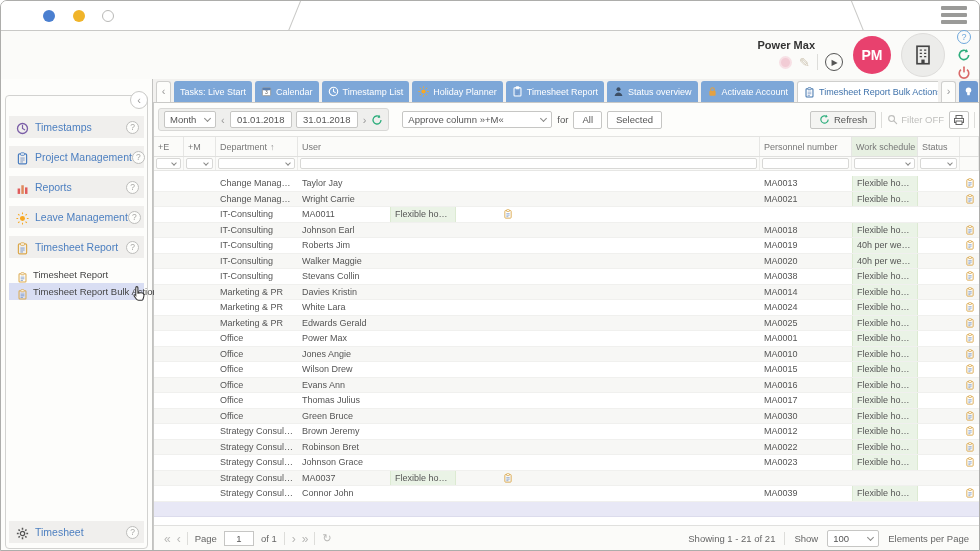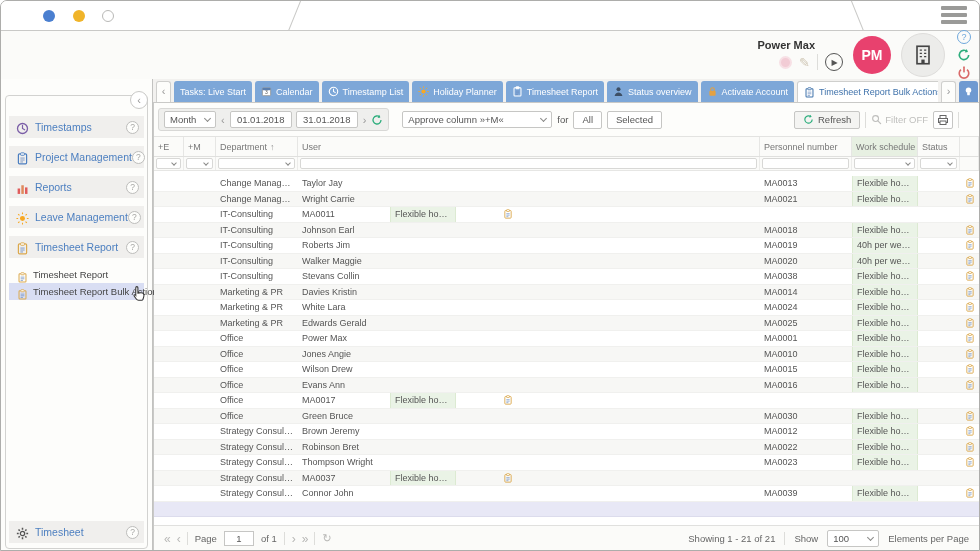--- a/index.html
+++ b/index.html
@@ -84,21 +84,21 @@
          display: flex; align-items: center; padding: 0 6px; white-space: nowrap; cursor: pointer; }
   .tab .ticon { width: 11px; height: 11px; margin-right: 4px; }
   .tab .ticon svg { width: 11px; height: 11px; }
   .tab.active { background: #fff; border: 1px solid #cfcfcd; border-bottom: none; color: #3f72ab; }
   .bulbbtn { width: 19px; height: 21px; background: #6f9ad1; border-radius: 3px 3px 0 0; display: flex;
              align-items: center; justify-content: center; cursor: pointer; flex: 0 0 19px; }
   .bulbbtn svg { width: 11px; height: 11px; }
 
   
   .panel { flex: 1; background: #fff; border: 1px solid #c9c9c7; border-right: none; display: flex; flex-direction: column; min-height: 0; }
-  .toolbar { height: 34px; display: flex; align-items: center; padding: 0 20px 0 4px; gap: 5px; border-bottom: 1px solid #e3e3e1;
+  .toolbar { height: 34px; display: flex; align-items: center; padding: 0 4px 0 4px; gap: 5px; border-bottom: 1px solid #e3e3e1;
              background: #fdfdfb; font-size: 9.5px; color: #555; }
   .tgroup { display: flex; align-items: center; gap: 4px; background: #efefed; border: 1px solid #d8d8d6;
             border-radius: 3px; padding: 2px 5px; }
   .selbox { display: flex; align-items: center; justify-content: space-between; background: #fff; border: 1px solid #c6c6c4;
             border-radius: 2px; height: 17px; padding: 0 5px; font-size: 9.5px; color: #555; cursor: pointer; }
   .datebox { width: 62px; height: 17px; border: 1px solid #c6c6c4; border-radius: 2px; font-size: 9.5px;
              color: #555; text-align: center; font-family: inherit; }
   .navch { color: #999; font-size: 11px; cursor: pointer; padding: 0 1px; }
   .tbtn { height: 18px; background: #fff; border: 1px solid #c6c6c4; border-radius: 2px; padding: 0 8px;
           font-size: 9.5px; color: #555; display: flex; align-items: center; gap: 4px; cursor: pointer; }
@@ -685,20 +685,21 @@
                       <rect x="2.2" y="1.8" width="7.6" height="9.2" rx="1" fill="none" stroke="currentColor" stroke-width="1.1"></rect>
                       <rect x="4.2" y="0.8" width="3.6" height="2.2" rx="0.6" fill="#fff" stroke="currentColor" stroke-width="0.9"></rect>
                       <path d="M4 5.6h4M4 7.4h4M4 9.2h2.5" stroke="#6f8fc0" stroke-width="0.8"></path>
                     </svg></span>
                 </div>
               </div>
               <div class="g-row">
                 <div class="g-cell" style="width:30px;flex:0 0 30px"></div>
                 <div class="g-cell" style="width:32px;flex:0 0 32px"></div>
                 <div class="g-cell" style="width:82px;flex:0 0 82px">Office</div>
+                <div class="g-cell" style="flex:1 1 0;min-width:0">Thomas Julius</div>
                 <div class="g-cell" style="width:92px;flex:0 0 92px">MA0017</div>
                 <div class="g-cell green" style="width:66px;flex:0 0 66px">Flexible hours: 4...</div>
                 <div class="g-cell" style="width:42px;flex:0 0 42px"></div>
                 <div class="g-cell ic" style="width:19px;flex:0 0 19px">
                   <span class="rowic c-orange"><svg viewBox="0 0 12 12">
                       <rect x="2.2" y="1.8" width="7.6" height="9.2" rx="1" fill="none" stroke="currentColor" stroke-width="1.1"></rect>
                       <rect x="4.2" y="0.8" width="3.6" height="2.2" rx="0.6" fill="#fff" stroke="currentColor" stroke-width="0.9"></rect>
                       <path d="M4 5.6h4M4 7.4h4M4 9.2h2.5" stroke="#6f8fc0" stroke-width="0.8"></path>
                     </svg></span>
                 </div>
@@ -748,21 +749,21 @@
                       <rect x="2.2" y="1.8" width="7.6" height="9.2" rx="1" fill="none" stroke="currentColor" stroke-width="1.1"></rect>
                       <rect x="4.2" y="0.8" width="3.6" height="2.2" rx="0.6" fill="#fff" stroke="currentColor" stroke-width="0.9"></rect>
                       <path d="M4 5.6h4M4 7.4h4M4 9.2h2.5" stroke="#6f8fc0" stroke-width="0.8"></path>
                     </svg></span>
                 </div>
               </div>
               <div class="g-row">
                 <div class="g-cell" style="width:30px;flex:0 0 30px"></div>
                 <div class="g-cell" style="width:32px;flex:0 0 32px"></div>
                 <div class="g-cell" style="width:82px;flex:0 0 82px">Strategy Consulting</div>
-                <div class="g-cell" style="flex:1 1 0;min-width:0">Thompson Wright</div>
+                <div class="g-cell" style="flex:1 1 0;min-width:0">Johnson Grace</div>
                 <div class="g-cell" style="width:92px;flex:0 0 92px">MA0023</div>
                 <div class="g-cell green" style="width:66px;flex:0 0 66px">Flexible hours: 4...</div>
                 <div class="g-cell" style="width:42px;flex:0 0 42px"></div>
                 <div class="g-cell ic" style="width:19px;flex:0 0 19px">
                   <span class="rowic c-orange"><svg viewBox="0 0 12 12">
                       <rect x="2.2" y="1.8" width="7.6" height="9.2" rx="1" fill="none" stroke="currentColor" stroke-width="1.1"></rect>
                       <rect x="4.2" y="0.8" width="3.6" height="2.2" rx="0.6" fill="#fff" stroke="currentColor" stroke-width="0.9"></rect>
                       <path d="M4 5.6h4M4 7.4h4M4 9.2h2.5" stroke="#6f8fc0" stroke-width="0.8"></path>
                     </svg></span>
                 </div>

